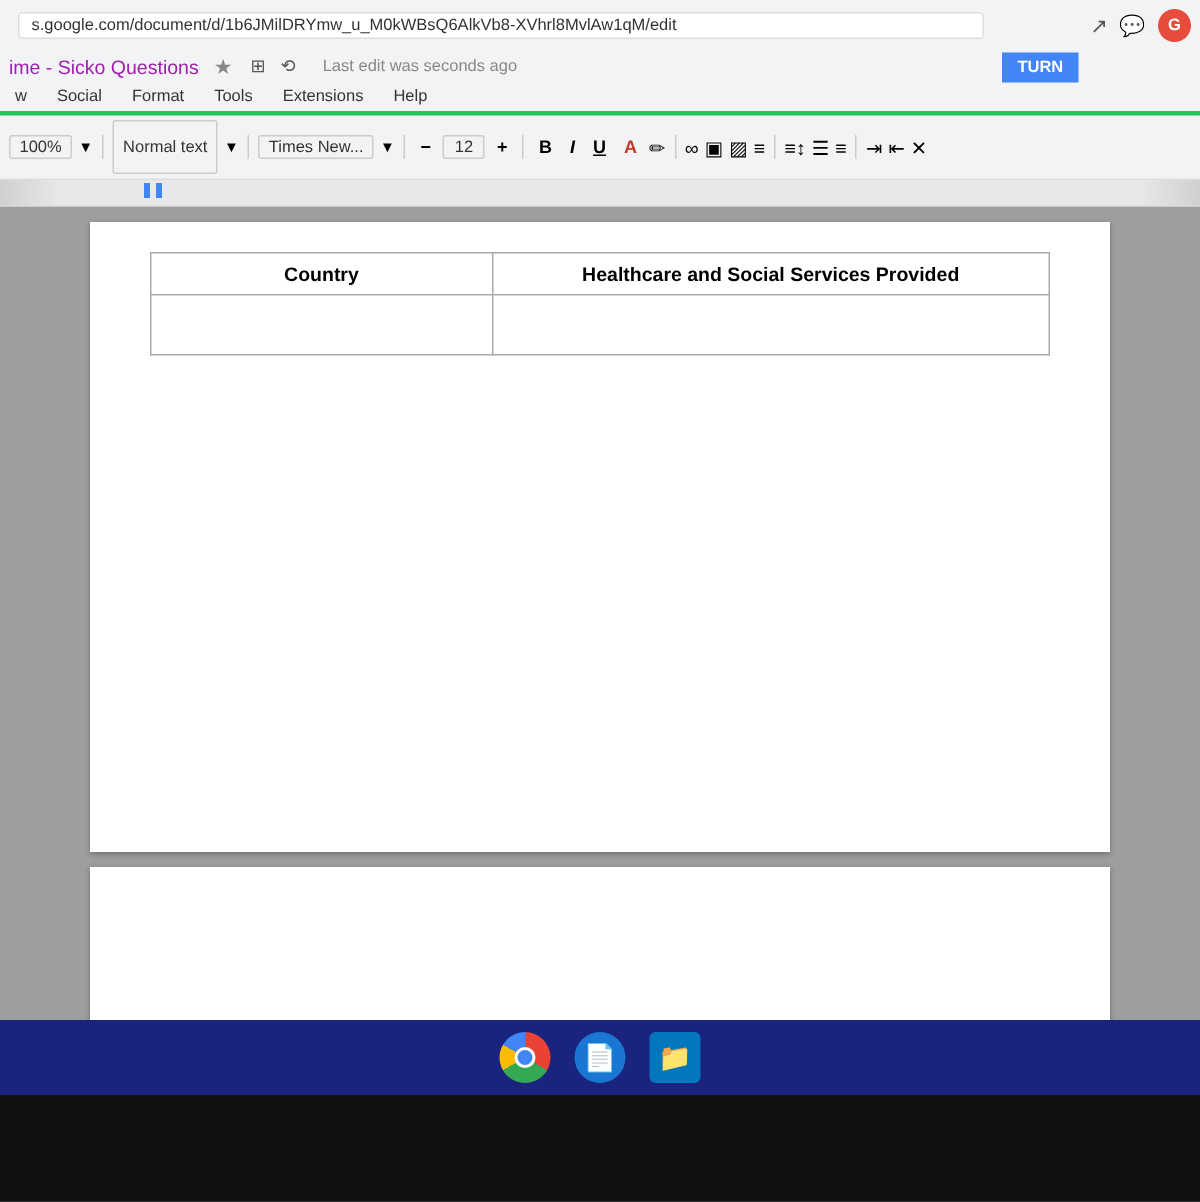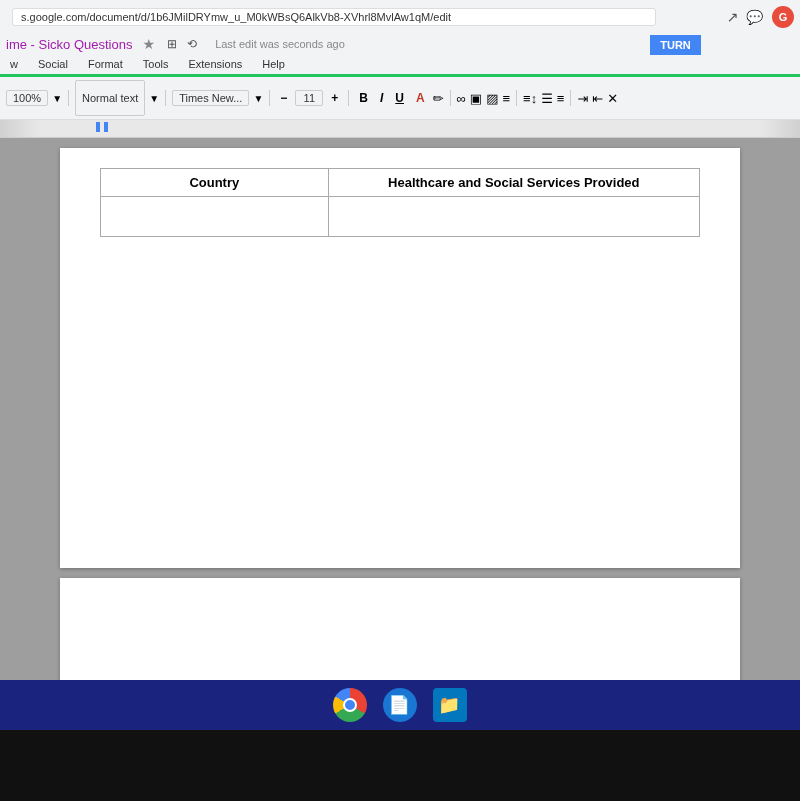--- a/index.html
+++ b/index.html
@@ -48,21 +48,21 @@
     }
 
     .turn-btn {
       background: #4285f4;
       color: white;
       font-size: 11px;
       font-weight: bold;
       padding: 4px 10px;
       border: none;
       position: absolute;
-      right: 18px;
+      right: 0;
       top: 28px;
     }
 
     .toolbar {
       display: flex;
       align-items: center;
       padding: 3px 6px;
       border-top: 3px solid #22c55e;
       border-bottom: 1px solid #ddd;
       background: #f1f3f4;
@@ -222,21 +222,21 @@
     <span class="toolbar-item" style="border:1px solid #ccc; padding:1px 6px;">100%</span>
     <span style="font-size:10px;">▼</span>
     <div class="toolbar-separator"></div>
     <span class="toolbar-item" style="border:1px solid #ccc; padding:11px 6px;">Normal text</span>
     <span style="font-size:10px;">▼</span>
     <div class="toolbar-separator"></div>
     <span class="toolbar-item" style="border:1px solid #ccc; padding:1px 6px;">Times New...</span>
     <span style="font-size:10px;">▼</span>
     <div class="toolbar-separator"></div>
     <span class="toolbar-btn">−</span>
-    <span class="toolbar-item" style="border:1px solid #ccc; padding:1px 6px; width:28px; text-align:center;">11</span>
+    <span class="toolbar-item" style="border:1px solid #ccc; padding:1px 6px; width:28px; text-align:center;">12</span>
     <span class="toolbar-btn">+</span>
     <div class="toolbar-separator"></div>
     <span class="toolbar-btn" style="font-weight:bold;">B</span>
     <span class="toolbar-btn" style="font-style:italic;">I</span>
     <span class="toolbar-btn" style="text-decoration:underline;">U</span>
     <span class="toolbar-btn" style="color:#c0392b;">A</span>
     <span style="font-size:13px;">✏</span>
     <div class="toolbar-separator"></div>
     <span style="font-size:13px;">∞</span>
     <span style="font-size:13px;">▣</span>

